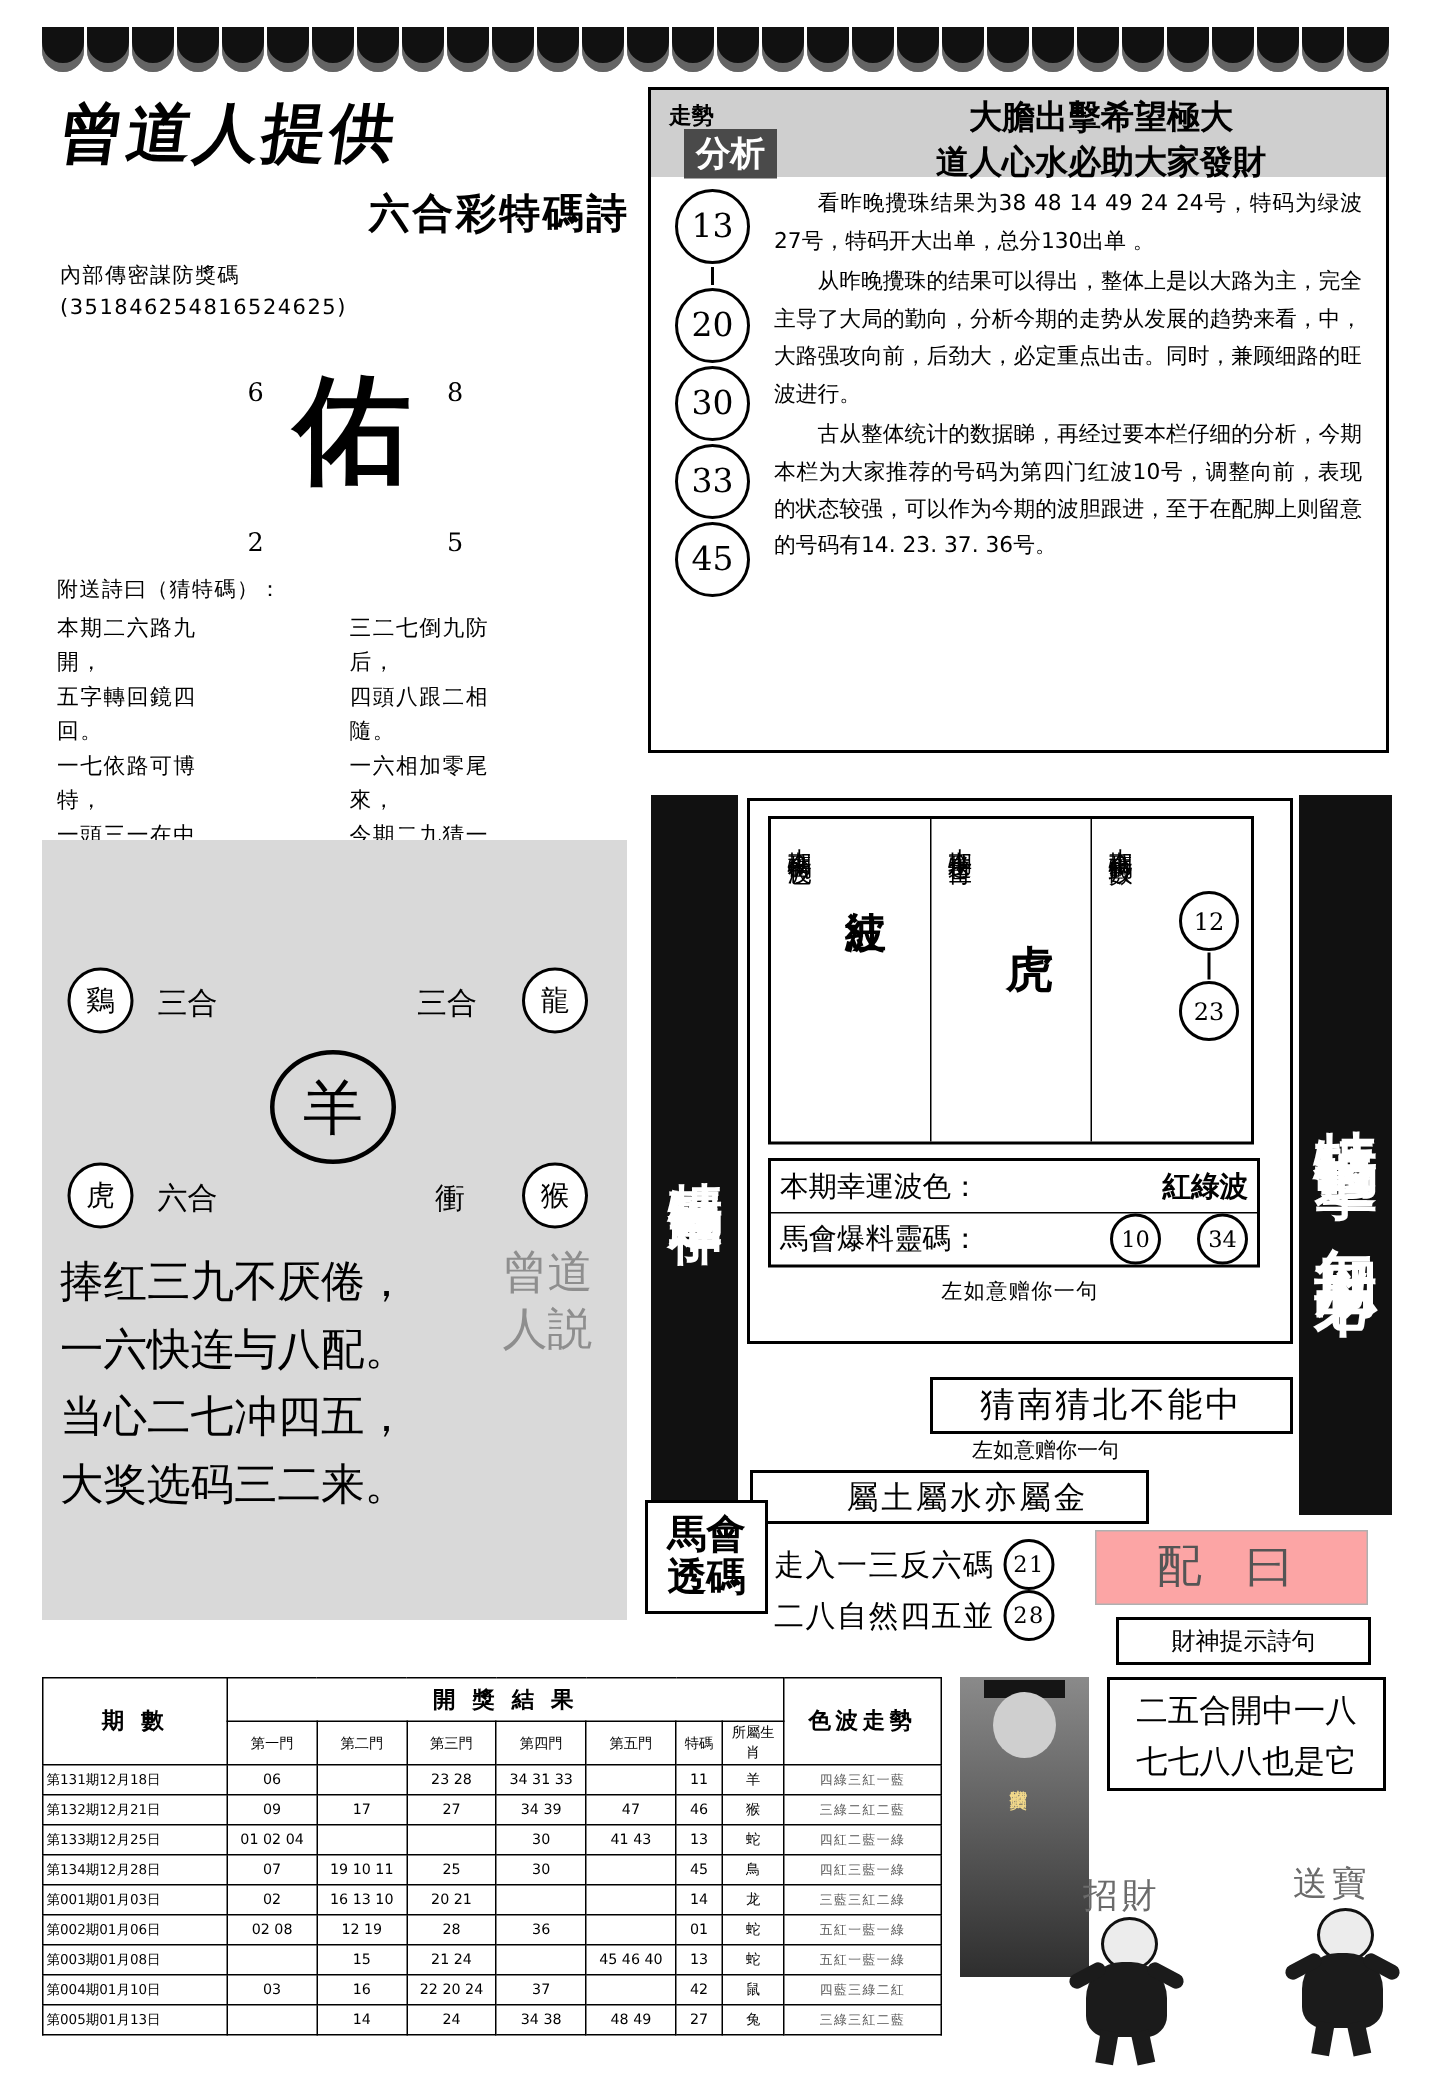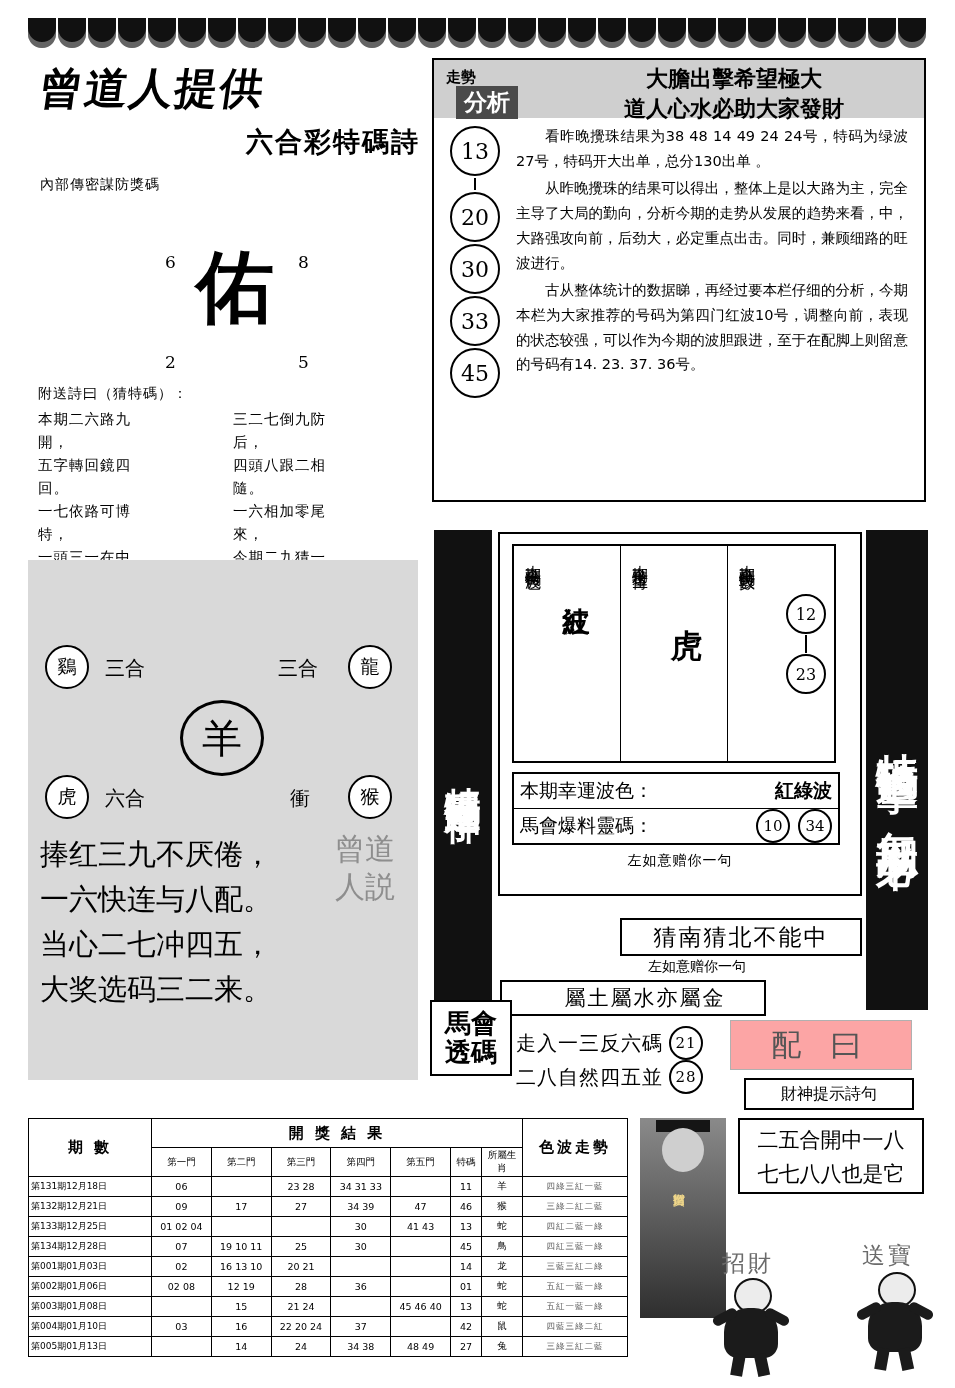--- a/index.html
+++ b/index.html
@@ -81,21 +81,21 @@
   .cval.big{font-size:32px;left:44px;top:58px;}
   .seg{position:absolute;right:6px;top:48px;width:44px;text-align:center;}
   .seg .n{width:36px;height:36px;border:2px solid #000;border-radius:50%;margin:0 auto;
           display:flex;align-items:center;justify-content:center;font-size:16px;font-family:"DejaVu Serif","Liberation Serif",serif;}
   .seg .bar{width:2px;height:18px;background:#000;margin:1px auto;}
   .lucky{position:absolute;left:12px;top:238px;width:324px;border:2px solid #000;}
   .lrow{display:flex;align-items:center;height:34px;padding:0 6px;font-size:19px;
         font-family:"DejaVu Serif","Liberation Serif",serif;}
   .lrow .lab{flex:1;}
   .lrow .val{font-weight:bold;}
-  .lrow .cn{width:30px;height:30px;border:2px solid #000;border-radius:50%;margin-left:8px;
+  .lrow .cn{width:30px;height:30px;border:2px solid #000;border-radius:50%;margin-left:24px;
             display:flex;align-items:center;justify-content:center;font-size:15px;}
   .cfoot{position:absolute;left:0;top:318px;width:100%;text-align:center;font-size:14px;letter-spacing:1px;
          font-family:"DejaVu Serif","Liberation Serif",serif;}
 
   .bbox{position:absolute;border:2px solid #000;background:#fff;text-align:center;
         font-family:"DejaVu Serif","Liberation Serif",serif;}
   .bb1{left:620px;top:918px;width:238px;height:34px;font-size:23px;line-height:34px;letter-spacing:2px;}
   .note1{position:absolute;left:648px;top:958px;font-size:14px;font-family:"DejaVu Serif","Liberation Serif",serif;}
   .bb2{left:500px;top:980px;width:238px;height:32px;font-size:21px;line-height:32px;letter-spacing:2px;padding-left:24px;}
 
@@ -175,20 +175,21 @@
       <i></i>
       <i></i>
       <i></i>
   </div>
 
   <div class="brand">
     <h1>曾道人提供</h1>
     <h2>六合彩特碼詩</h2>
     <div class="sub">
       <div>內部傳密謀防獎碼</div>
+      <div>(351846254816524625)</div>
     </div>
   </div>
 
   <div class="bigchar">
     <div class="c">佑</div>
   </div>
   <div class="cnr tl">6</div>
   <div class="cnr tr">8</div>
   <div class="cnr bl">2</div>
   <div class="cnr br">5</div>

